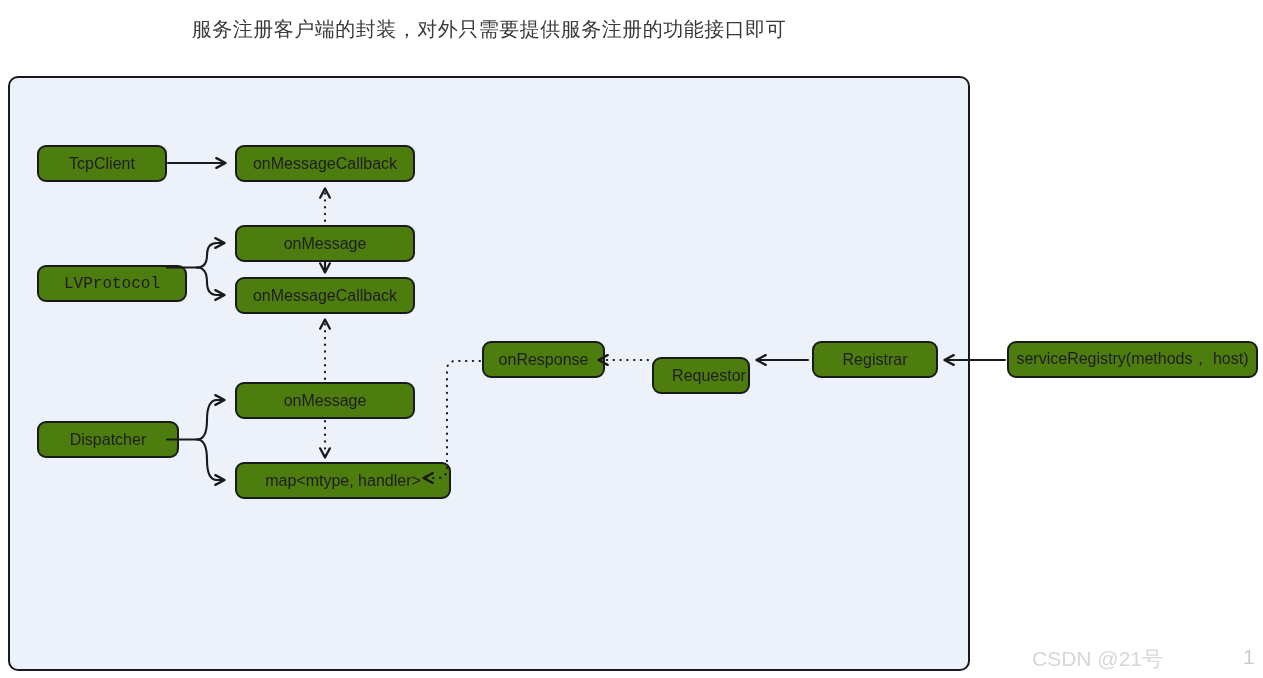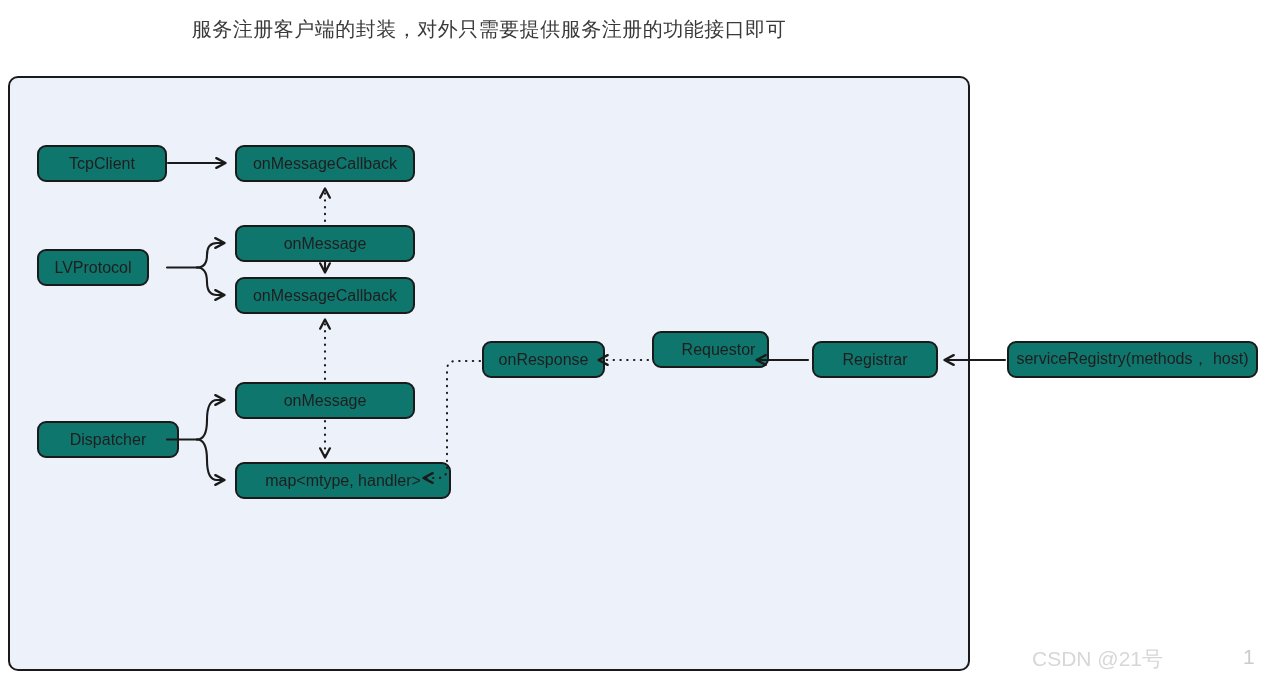--- a/index.html
+++ b/index.html
@@ -29,39 +29,39 @@
     border: 2.2px solid #1a1a1a;
     border-radius: 10px;
     background: #edf1fa;
   }
 
   .node {
     position: absolute;
     box-sizing: border-box;
     border: 2.2px solid #1a1a1a;
     border-radius: 9px;
-    background: #0f766e;
+    background: #4d7c0f;
     color: #1e1e1e;
     font-size: 16px;
     display: flex;
     align-items: center;
     justify-content: center;
     white-space: nowrap;
   }
 
   .n-tcp  { left: 37px;  top: 145px; width: 130px; height: 37px; }
   .n-cb1  { left: 235px; top: 145px; width: 180px; height: 37px; }
   .n-om1  { left: 235px; top: 225px; width: 180px; height: 37px; }
-  .n-lvp  { left: 37px;  top: 249px; width: 112px; height: 37px; }
+  .n-lvp  { left: 37px;  top: 265px; width: 150px; height: 37px; font-family: Liberation Mono, monospace; }
   .n-cb2  { left: 235px; top: 277px; width: 180px; height: 37px; }
   .n-om2  { left: 235px; top: 382px; width: 180px; height: 37px; }
   .n-dis  { left: 37px;  top: 421px; width: 142px; height: 37px; }
   .n-map  { left: 235px; top: 462px; width: 216px; height: 37px; }
   .n-ores { left: 482px; top: 341px; width: 123px; height: 37px; }
-  .n-req  { left: 652px; top: 331px; width: 117px;  height: 37px; padding-left: 16px; }
+  .n-req  { left: 652px; top: 357px; width: 98px;  height: 37px; padding-left: 16px; }
   .n-reg  { left: 812px; top: 341px; width: 126px; height: 37px; }
   .n-sreg { left: 1007px; top: 341px; width: 251px; height: 37px; }
 
   svg.arrows {
     position: absolute; left: 0; top: 0;
     width: 1263px; height: 678px;
     pointer-events: none;
   }
   svg.arrows path {
     fill: none;

